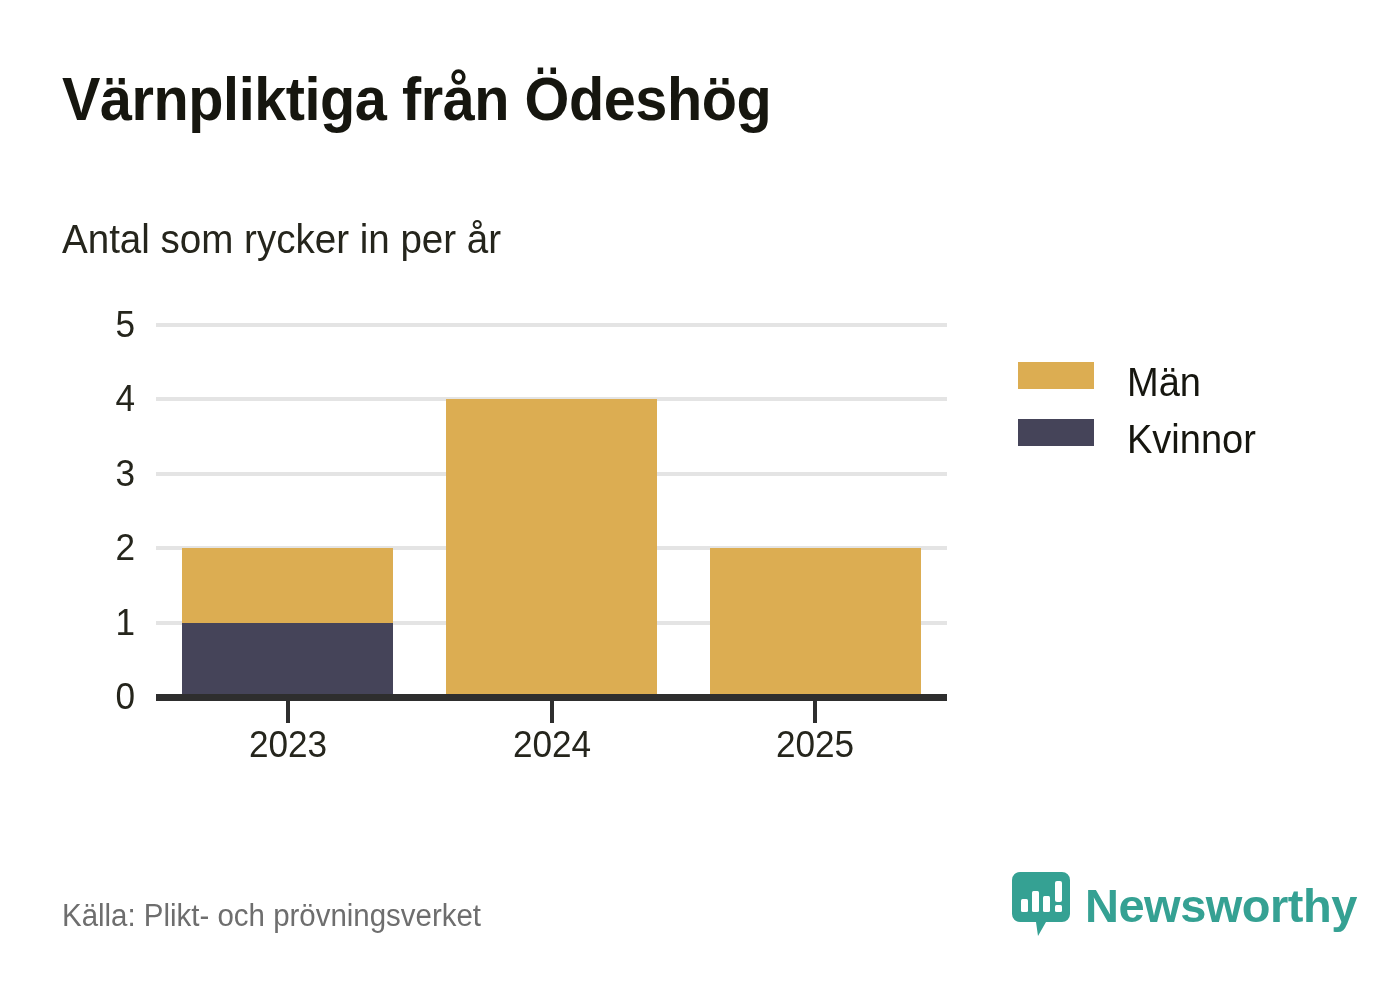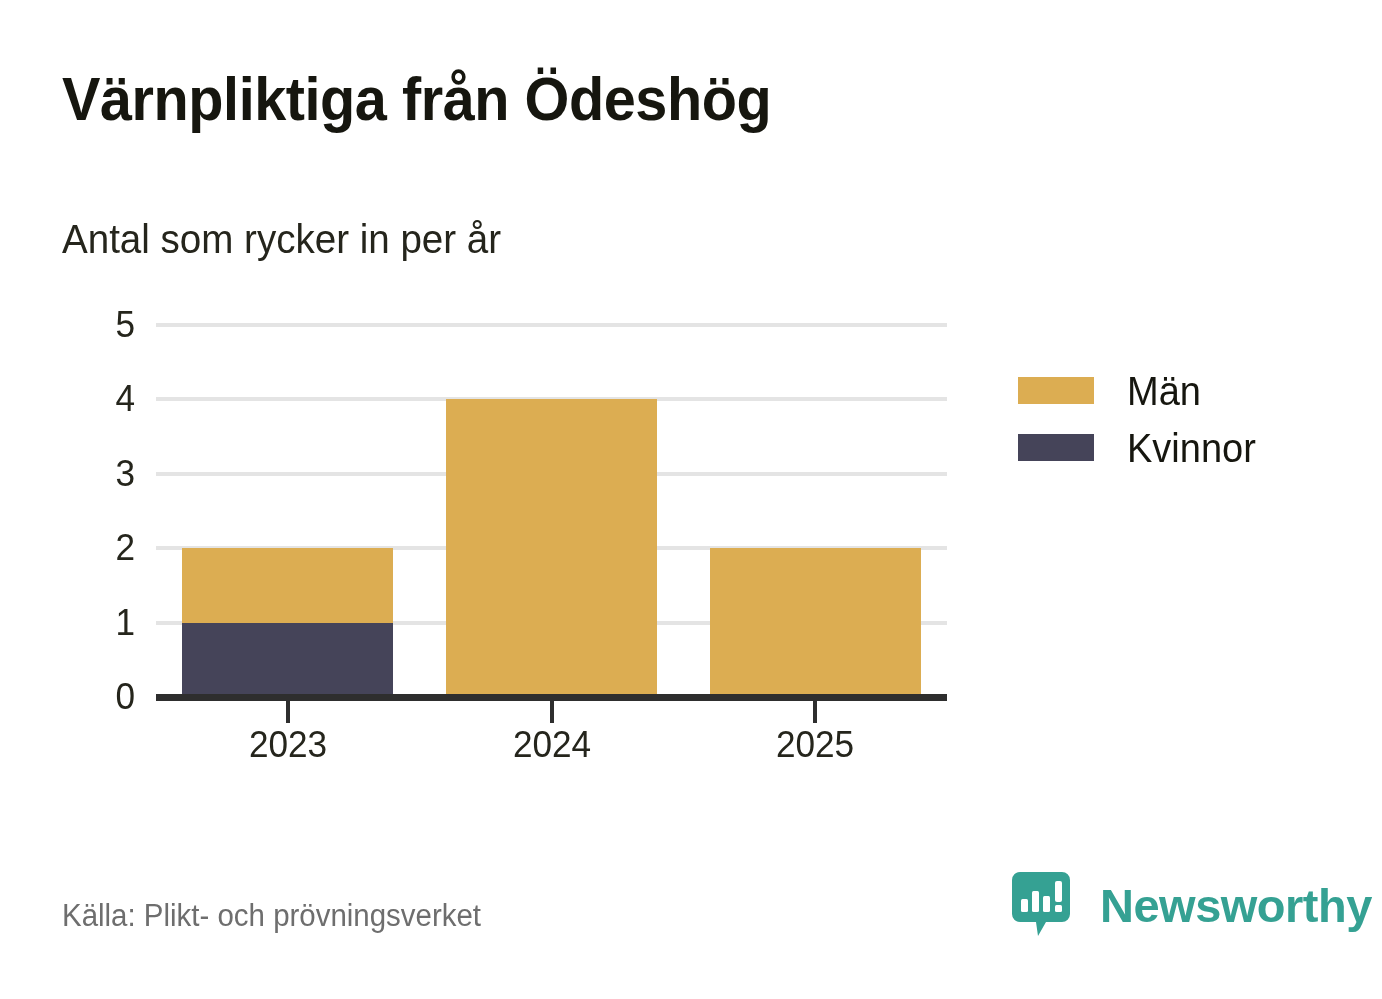--- a/index.html
+++ b/index.html
@@ -105,21 +105,21 @@
   }
 
   
   .legend {
     position: absolute;
     left: 1018px;
     top: 362px;
   }
   .legend-row {
     display: flex;
-    align-items: center;
+    align-items: flex-start;
     height: 57px;
   }
   .legend-swatch {
     width: 76px;
     height: 27px;
     flex: 0 0 auto;
   }
   .legend-label {
     margin-left: 33px;
     font-size: 40px;
@@ -148,21 +148,21 @@
     top: 872px;
     display: flex;
     align-items: center;
   }
   .brand-mark {
     width: 58px;
     height: 66px;
     flex: 0 0 auto;
   }
   .brand-name {
-    margin-left: 30px;
+    margin-left: 15px;
     font-size: 47px;
     font-weight: 700;
     color: #35a193;
     line-height: 1;
     letter-spacing: -0.5px;
     white-space: nowrap;
   }
 </style>
 </head>
 <body>

